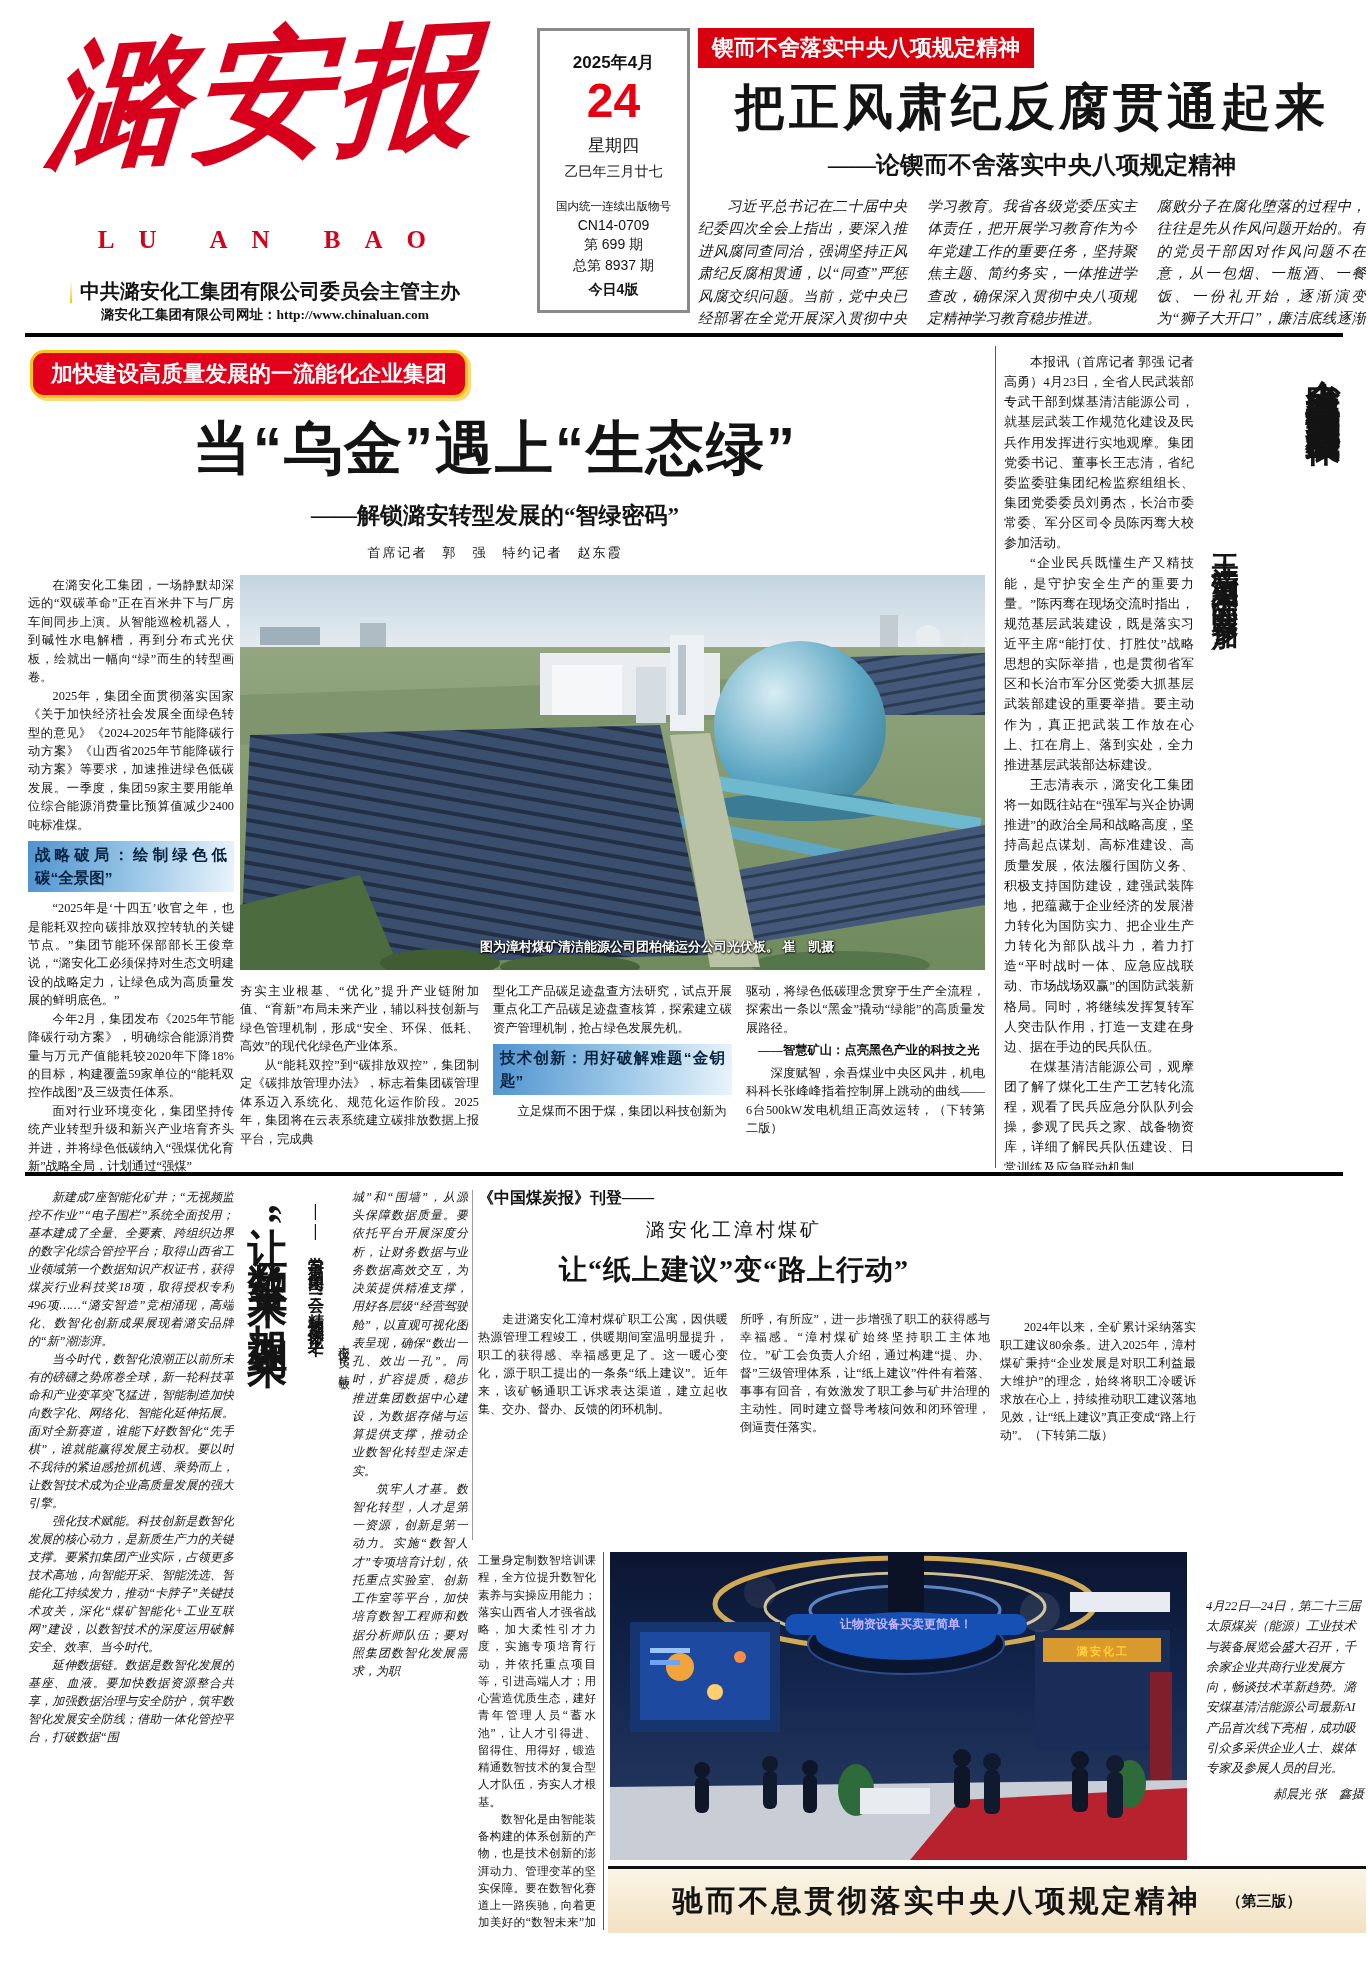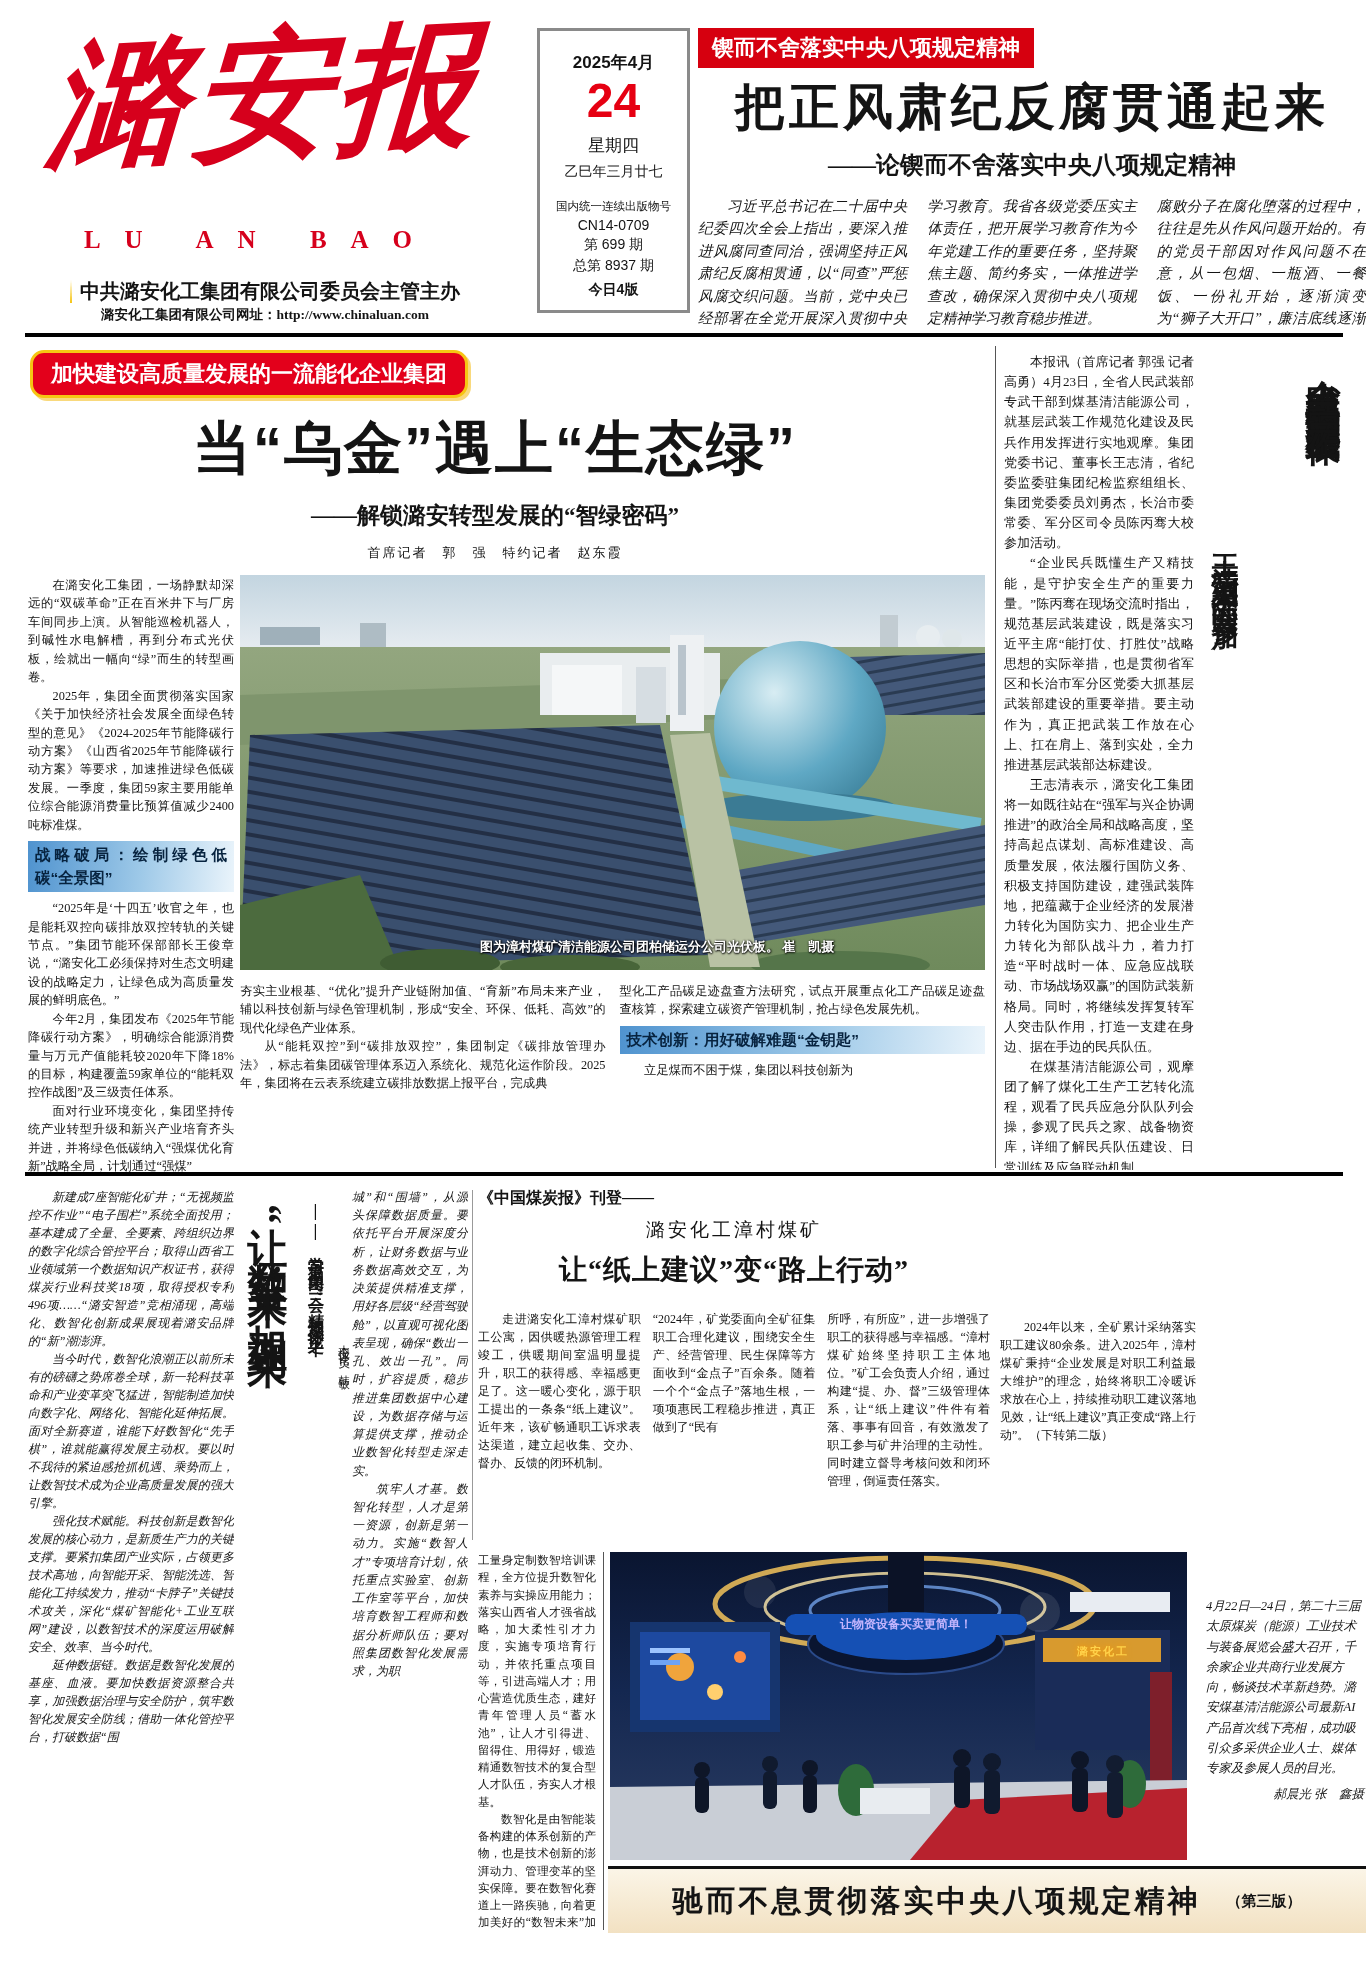--- a/index.html
+++ b/index.html
@@ -4,21 +4,21 @@
 <style>
   html,body{margin:0;padding:0;background:#e8e8e8;}
   #page{position:relative;width:1368px;height:1973px;background:#fff;margin:0 auto;
         font-family:"Liberation Serif","DejaVu Serif",serif;color:#141414;overflow:hidden;}
   .abs{position:absolute;}
   .jtxt{text-align:justify;}
   p.np{margin:0;text-indent:2em;}
   
   #masthead-title{left:48px;top:2px;width:470px;font-size:138px;line-height:1.35;font-weight:900;
     font-style:italic;color:#d6001c;letter-spacing:6px;transform:rotate(-3deg) skewX(-6deg);white-space:nowrap;}
-  #masthead-en{left:70px;top:226px;width:380px;text-align:center;color:#d6001c;
+  #masthead-en{left:70px;top:226px;width:380px;text-align:right;color:#d6001c;
     font-size:25px;letter-spacing:24px;font-weight:bold;}
   #organizer-row{left:70px;top:278px;width:390px;display:flex;align-items:center;justify-content:center;gap:8px;}
   .logo-tri{position:relative;width:26px;height:23px;display:inline-block;
     background:#f6c513;clip-path:polygon(50% 0,0 100%,100% 100%);}
   .logo-tri-inner{position:absolute;left:5px;top:6px;width:16px;height:14px;background:#d6001c;
     clip-path:polygon(50% 0,0 100%,100% 100%);}
   #organizer-text{font-size:20px;font-weight:bold;white-space:nowrap;}
   #website{left:70px;top:306px;width:390px;text-align:center;font-size:13.5px;font-weight:bold;}
   
   #datebox{left:537px;top:28px;width:153px;height:285px;border:3px solid #8a8a8a;box-sizing:border-box;
@@ -232,20 +232,25 @@
   <div class="abs" id="below-photo">
     <div class="bcol jtxt">
       <p class="np" style="text-indent:0">夯实主业根基、“优化”提升产业链附加值、“育新”布局未来产业，辅以科技创新与绿色管理机制，形成“安全、环保、低耗、高效”的现代化绿色产业体系。</p>
       <p class="np">从“能耗双控”到“碳排放双控”，集团制定《碳排放管理办法》，标志着集团碳管理体系迈入系统化、规范化运作阶段。2025年，集团将在云表系统建立碳排放数据上报平台，完成典</p>
     </div>
     <div class="bcol jtxt">
       <p class="np" style="text-indent:0">型化工产品碳足迹盘查方法研究，试点开展重点化工产品碳足迹盘查核算，探索建立碳资产管理机制，抢占绿色发展先机。</p>
       <div class="blue-head">技术创新：用好破解难题“金钥匙”</div>
       <p class="np">立足煤而不困于煤，集团以科技创新为</p>
     </div>
+    <div class="bcol jtxt">
+      <p class="np" style="text-indent:0">驱动，将绿色低碳理念贯穿于生产全流程，探索出一条以“黑金”撬动“绿能”的高质量发展路径。</p>
+      <p class="em-line">——智慧矿山：点亮黑色产业的科技之光</p>
+      <p class="np">深度赋智，余吾煤业中央区风井，机电科科长张峰峰指着控制屏上跳动的曲线——6台500kW发电机组正高效运转，（下转第二版）</p>
+    </div>
   </div>
 
   <div class="abs jtxt" id="military-col">
     <p class="np">本报讯（首席记者 郭强 记者 高勇）4月23日，全省人民武装部专武干部到煤基清洁能源公司，就基层武装工作规范化建设及民兵作用发挥进行实地观摩。集团党委书记、董事长王志清，省纪委监委驻集团纪检监察组组长、集团党委委员刘勇杰，长治市委常委、军分区司令员陈丙骞大校参加活动。</p>
     <p class="np">“企业民兵既懂生产又精技能，是守护安全生产的重要力量。”陈丙骞在现场交流时指出，规范基层武装建设，既是落实习近平主席“能打仗、打胜仗”战略思想的实际举措，也是贯彻省军区和长治市军分区党委大抓基层武装部建设的重要举措。要主动作为，真正把武装工作放在心上、扛在肩上、落到实处，全力推进基层武装部达标建设。</p>
     <p class="np">王志清表示，潞安化工集团将一如既往站在“强军与兴企协调推进”的政治全局和战略高度，坚持高起点谋划、高标准建设、高质量发展，依法履行国防义务、积极支持国防建设，建强武装阵地，把蕴藏于企业经济的发展潜力转化为国防实力、把企业生产力转化为部队战斗力，着力打造“平时战时一体、应急应战联动、市场战场双赢”的国防武装新格局。同时，将继续发挥复转军人突击队作用，打造一支建在身边、据在手边的民兵队伍。</p>
     <p class="np">在煤基清洁能源公司，观摩团了解了煤化工生产工艺转化流程，观看了民兵应急分队队列会操，参观了民兵之家、战备物资库，详细了解民兵队伍建设、日常训练及应急联动机制。</p>
   </div>
   <div class="abs" id="military-byline">王志清刘勇杰陈丙骞参加</div>
   <div class="abs" id="military-headline">全省人民武装部专武干部到集团观摩基层武装工作</div>
@@ -270,23 +275,20 @@
     <p class="np">数智化是由智能装备构建的体系创新的产物，也是技术创新的澎湃动力、管理变革的坚实保障。要在数智化赛道上一路疾驰，向着更加美好的“数智未来”加速迈进。</p>
   </div>
 
   <div class="abs" id="coal">
     <div id="coal-eyebrow">《中国煤炭报》刊登——</div>
     <div id="coal-org">潞安化工漳村煤矿</div>
     <div id="coal-headline">让“纸上建议”变“路上行动”</div>
     <div id="coal-cols">
       <div class="ccol jtxt">
         <p class="np">走进潞安化工漳村煤矿职工公寓，因供暖热源管理工程竣工，供暖期间室温明显提升，职工的获得感、幸福感更足了。这一暖心变化，源于职工提出的一条条“纸上建议”。近年来，该矿畅通职工诉求表达渠道，建立起收集、交办、督办、反馈的闭环机制。</p>
-      </div>
-      <div class="ccol jtxt">
-        <p class="np" style="text-indent:0">“2024年，矿党委面向全矿征集职工合理化建议，围绕安全生产、经营管理、民生保障等方面收到“金点子”百余条。随着一个个“金点子”落地生根，一项项惠民工程稳步推进，真正做到了“民有</p>
       </div>
       <div class="ccol jtxt">
         <p class="np" style="text-indent:0">所呼，有所应”，进一步增强了职工的获得感与幸福感。“漳村煤矿始终坚持职工主体地位。”矿工会负责人介绍，通过构建“提、办、督”三级管理体系，让“纸上建议”件件有着落、事事有回音，有效激发了职工参与矿井治理的主动性。同时建立督导考核问效和闭环管理，倒逼责任落实。</p>
       </div>
     </div>
   </div>
   <div class="abs jtxt" id="coal-col4">
     <p class="np">2024年以来，全矿累计采纳落实职工建议80余条。进入2025年，漳村煤矿秉持“企业发展是对职工利益最大维护”的理念，始终将职工冷暖诉求放在心上，持续推动职工建议落地见效，让“纸上建议”真正变成“路上行动”。（下转第二版）</p>
   </div>
 

